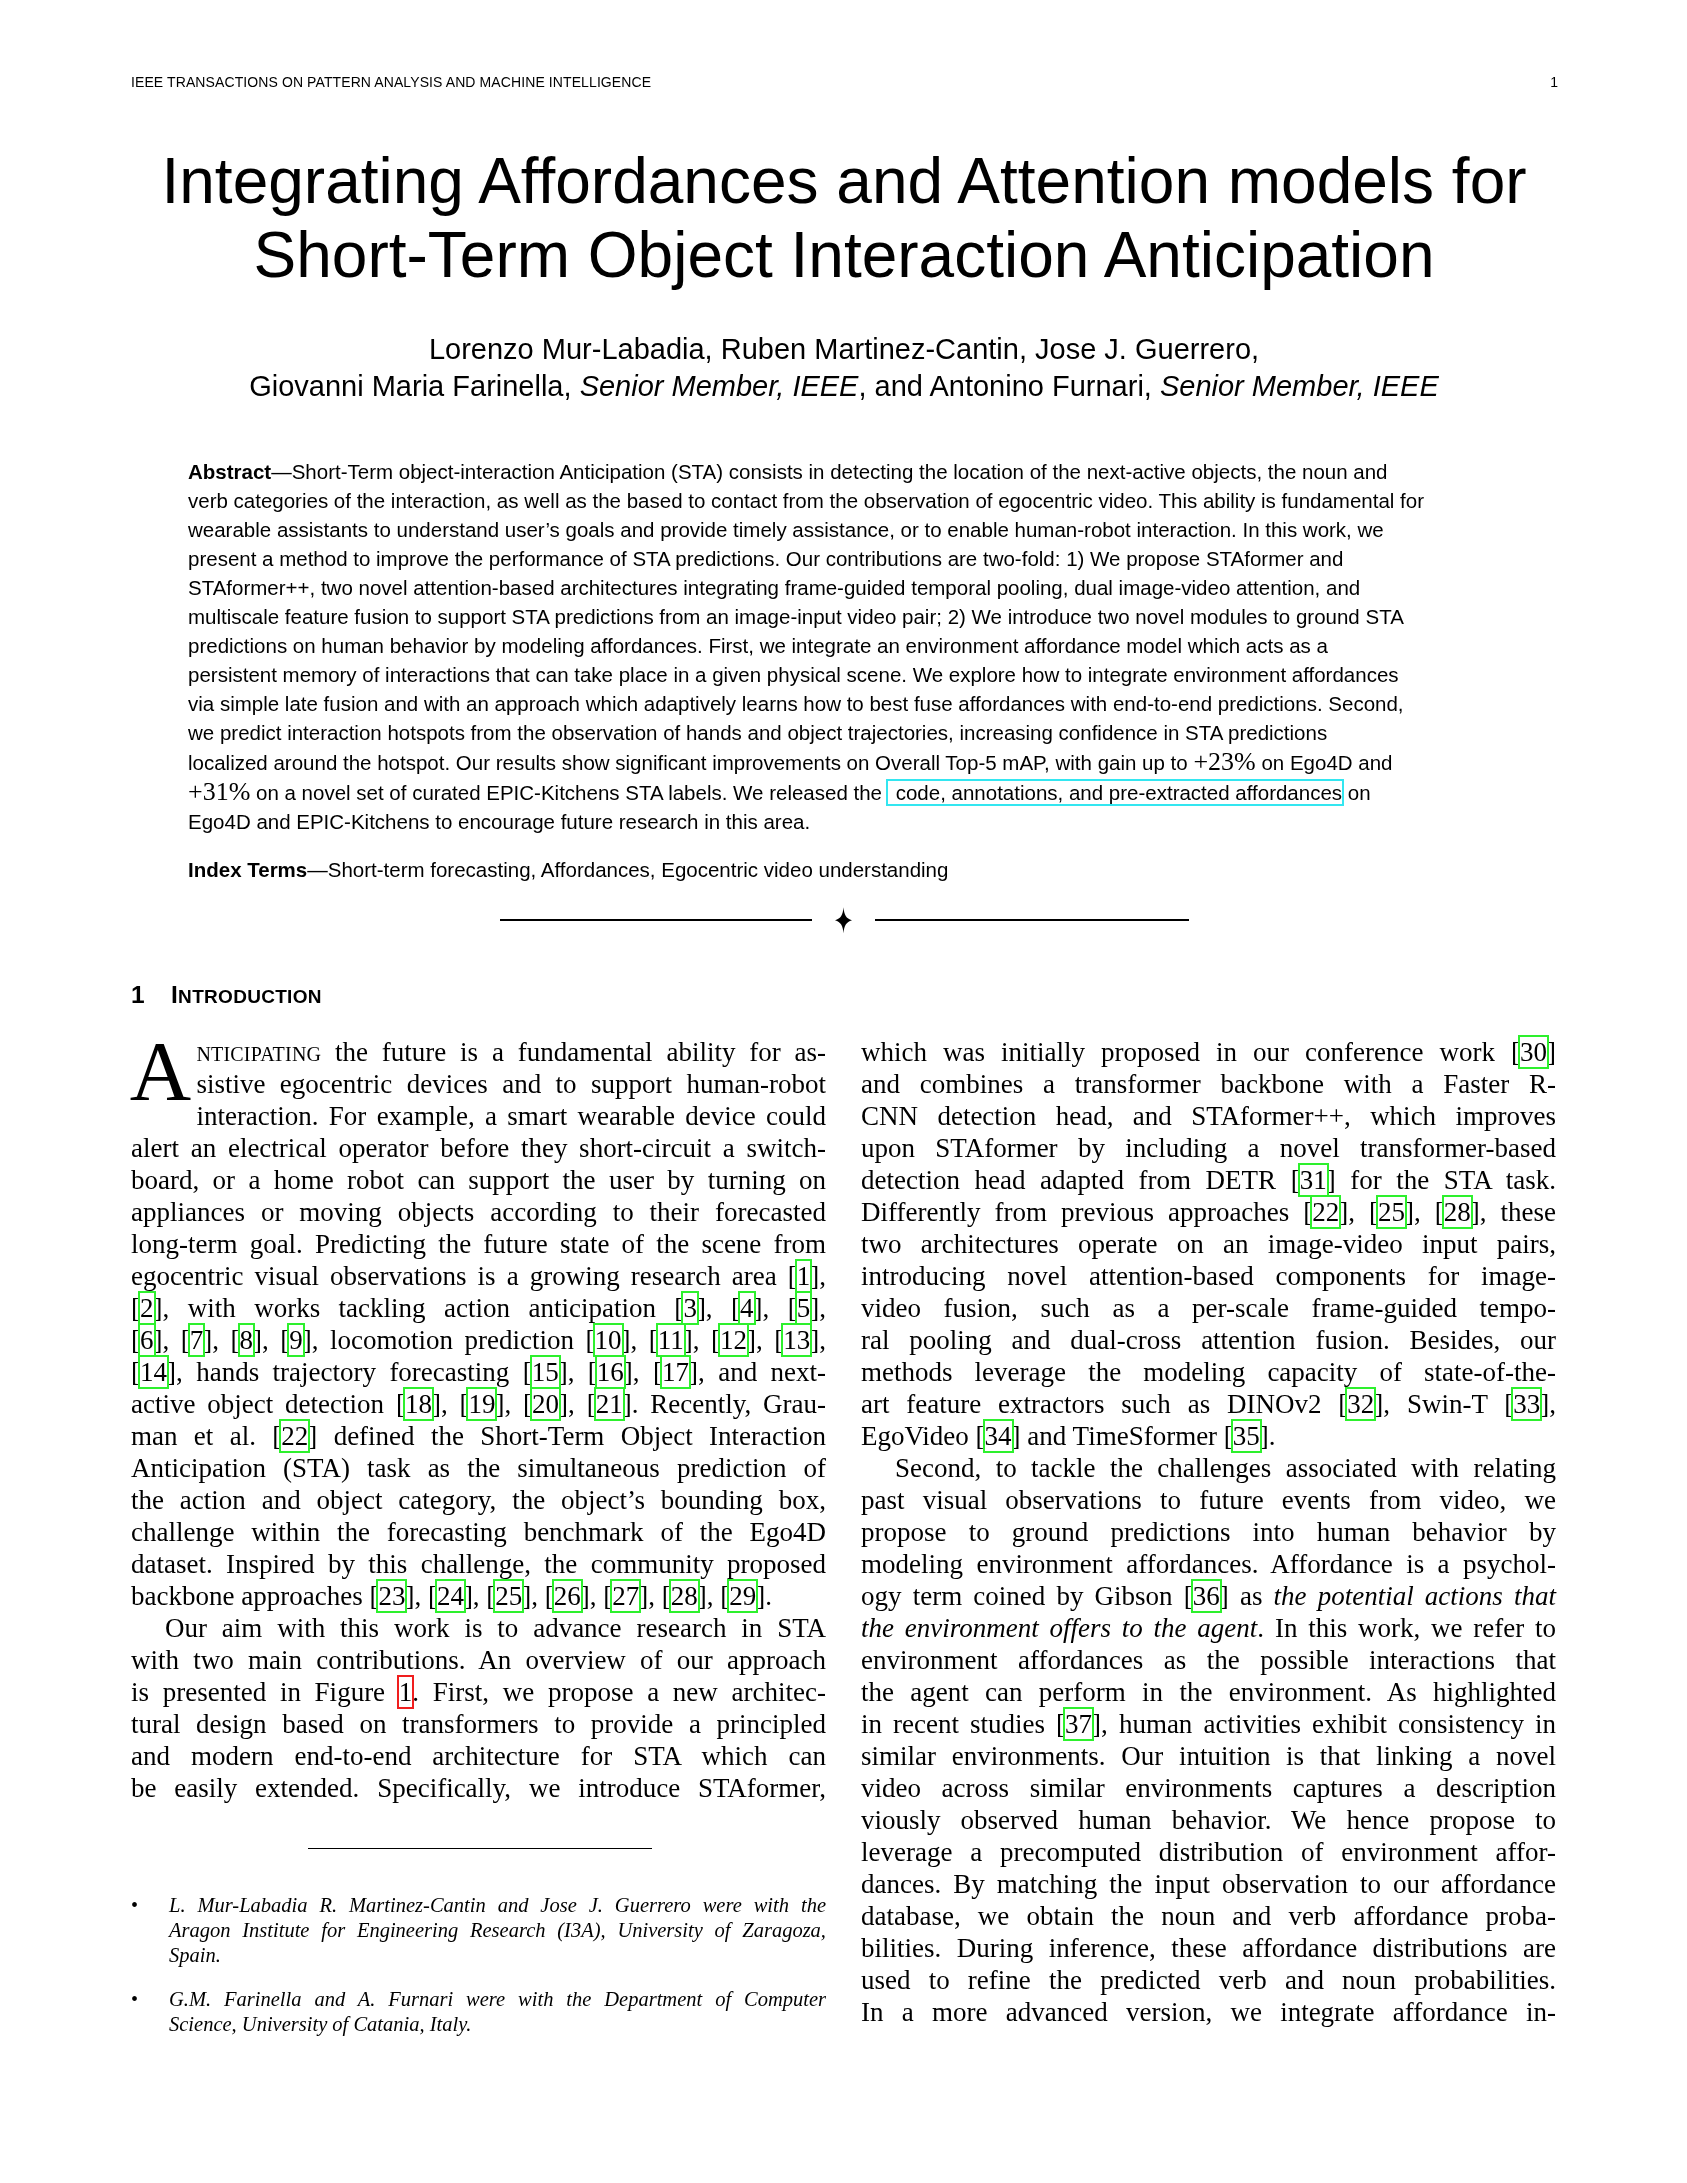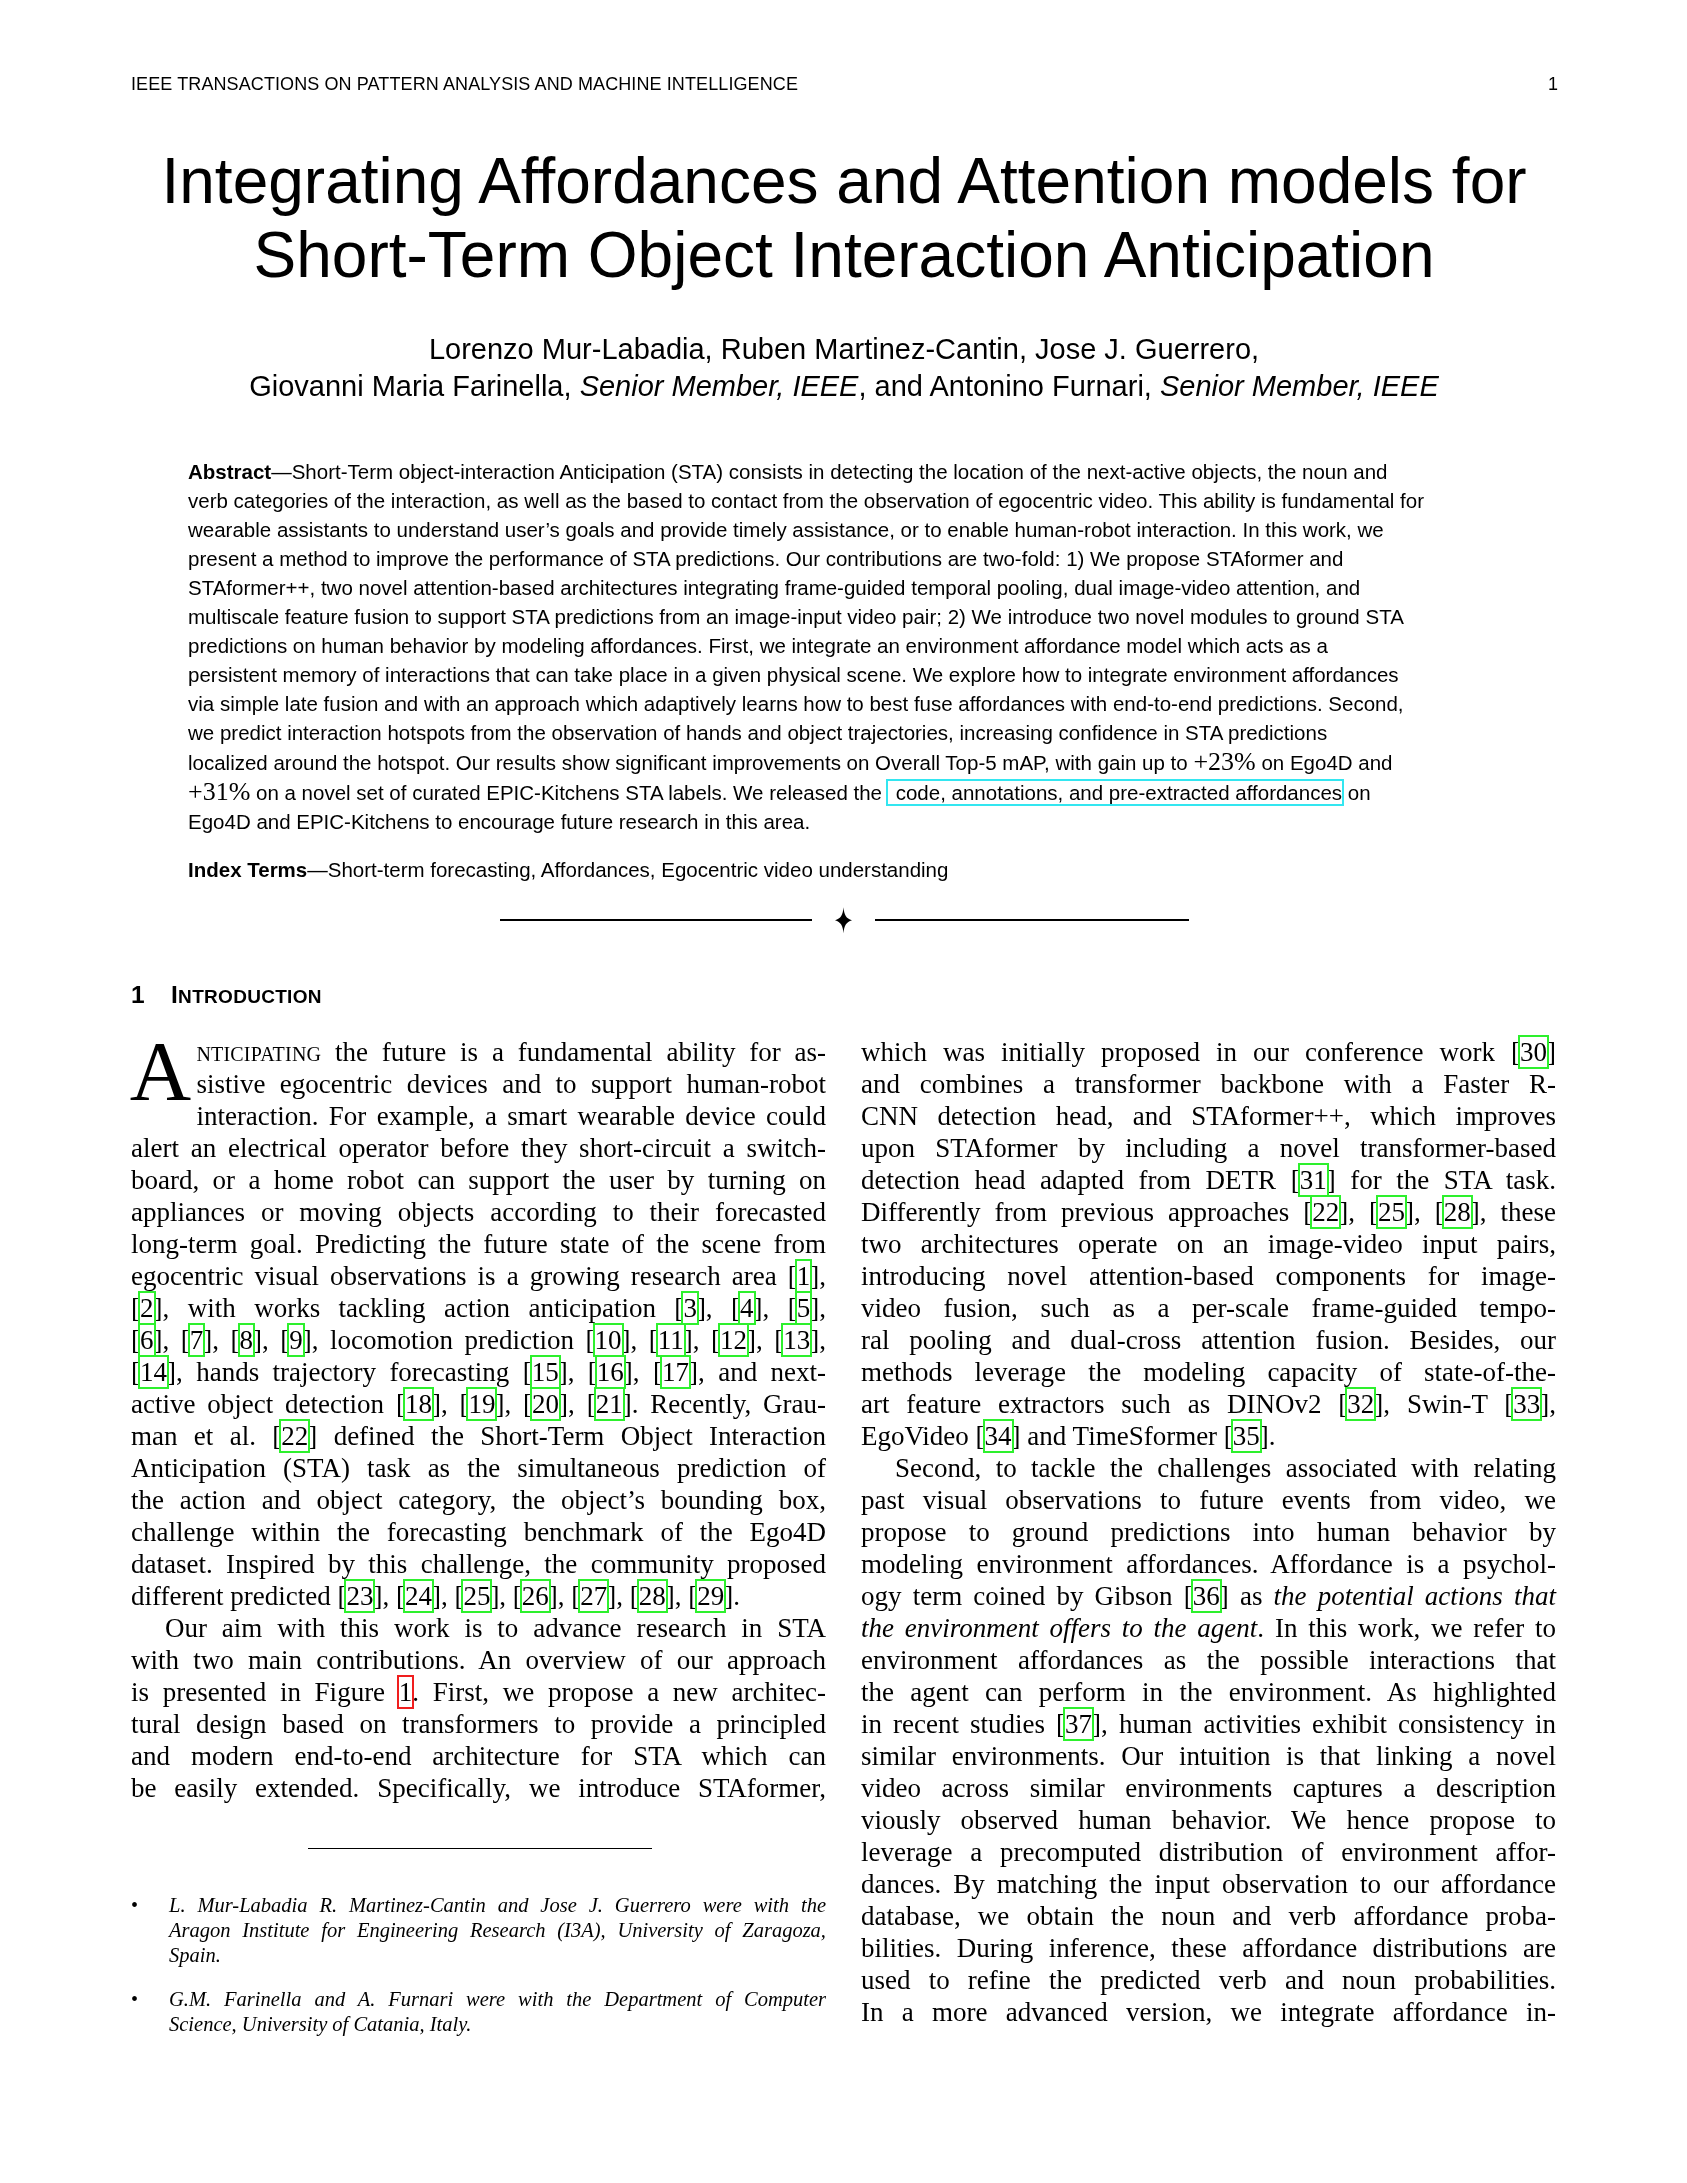--- a/index.html
+++ b/index.html
@@ -1,20 +1,20 @@
 <!DOCTYPE html>
 <html style="font-size:10.6px"><head>
 <meta charset="utf-8">
 <style>
   html, body { margin:0; padding:0; background:#ffffff; }
   body { width:1688px; height:2183px; position:relative; overflow:hidden; color:#000; }
   .sans { font-family: "Liberation Sans", "DejaVu Sans", sans-serif; }
   .serif { font-family: "Liberation Serif", "DejaVu Serif", serif; }
 
-  #running-header { position:absolute; left:131px; top:74px; width:1427px; height:26.5px; font-size:18px; }
+  #running-header { position:absolute; left:131px; top:74px; width:1427px; height:26.5px; font-size:14px; }
   #running-header .journal { position:absolute; left:0; top:0; letter-spacing:0.1px; }
   #running-header .page-num { position:absolute; right:0; top:0; }
 
   #title { position:absolute; left:0; top:144px; width:1688px; text-align:center; font-size:64px; line-height:74px; }
   #authors { position:absolute; left:0; top:331px; width:1688px; text-align:center; font-size:29px; line-height:37px; }
   #authors i { }
 
   #abstract { position:absolute; left:188px; top:457px; width:1312px; font-size:20.5px; line-height:29px; text-align:left; }
   .abs-line { display:block; white-space:nowrap; }
   .kw { font-weight:bold; }
@@ -114,21 +114,21 @@
   <span class="line"><span>egocentric visual observations is a growing research area [</span><span class="cite">1</span>],</span>
   <span class="line">[<span class="cite">2</span><span>], with works tackling action anticipation [</span><span class="cite">3</span>], [<span class="cite">4</span>], [<span class="cite">5</span>],</span>
   <span class="line">[<span class="cite">6</span>], [<span class="cite">7</span>], [<span class="cite">8</span>], [<span class="cite">9</span>], <span>locomotion prediction [</span><span class="cite">10</span>], [<span class="cite">11</span>], [<span class="cite">12</span>], [<span class="cite">13</span>],</span>
   <span class="line">[<span class="cite">14</span><span>], hands trajectory forecasting [</span><span class="cite">15</span>], [<span class="cite">16</span>], [<span class="cite">17</span><span>], and next-</span></span>
   <span class="line"><span>active object detection [</span><span class="cite">18</span>], [<span class="cite">19</span>], [<span class="cite">20</span>], [<span class="cite">21</span><span>]. Recently, Grau-</span></span>
   <span class="line"><span>man et al. [</span><span class="cite">22</span><span>] defined the Short-Term Object Interaction</span></span>
   <span class="line">Anticipation (STA) task as the simultaneous prediction of</span>
   <span class="line">the action and object category, the object’s bounding box,</span>
   <span class="line">challenge within the forecasting benchmark of the Ego4D</span>
   <span class="line">dataset. Inspired by this challenge, the community proposed</span>
-  <span class="line last"><span>different predicted [</span><span class="cite">23</span>], [<span class="cite">24</span>], [<span class="cite">25</span>], [<span class="cite">26</span>], [<span class="cite">27</span>], [<span class="cite">28</span>], [<span class="cite">29</span>].</span>
+  <span class="line last"><span>backbone approaches [</span><span class="cite">23</span>], [<span class="cite">24</span>], [<span class="cite">25</span>], [<span class="cite">26</span>], [<span class="cite">27</span>], [<span class="cite">28</span>], [<span class="cite">29</span>].</span>
   <span class="line indent">Our aim with this work is to advance research in STA</span>
   <span class="line">with two main contributions. An overview of our approach</span>
   <span class="line"><span>is presented in Figure </span><span class="figref">1</span><span>. First, we propose a new architec-</span></span>
   <span class="line">tural design based on transformers to provide a principled</span>
   <span class="line">and modern end-to-end architecture for STA which can</span>
   <span class="line">be easily extended. Specifically, we introduce STAformer,</span>
 </div>
 
 <div id="footnote-rule"></div>
 <div class="footnote serif" style="top:1893px; height:79px;">

